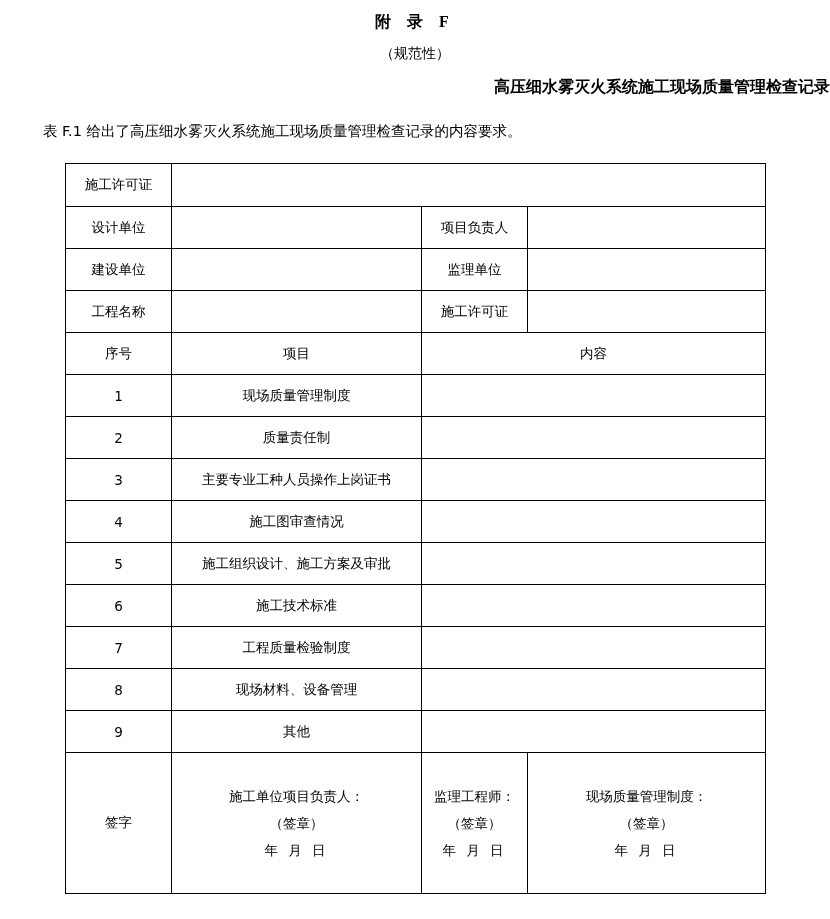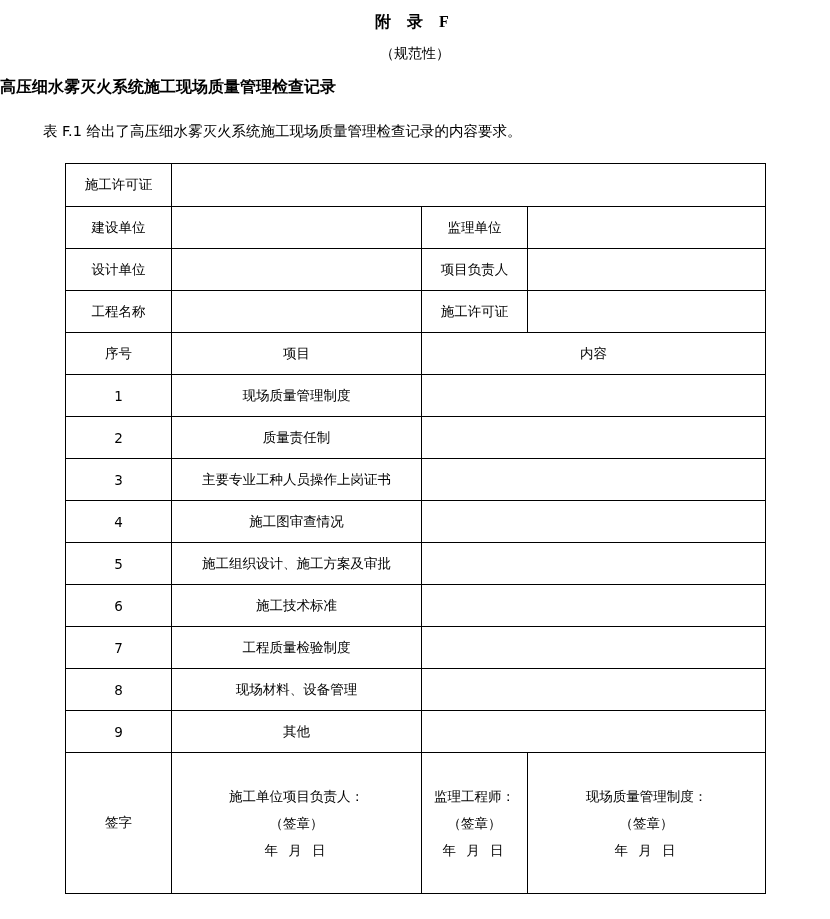--- a/index.html
+++ b/index.html
@@ -30,21 +30,21 @@
     margin-top: 12px;
     font-family: "Liberation Serif", "DejaVu Serif", serif;
   }
   .appendix-sub {
     text-align: center;
     font-size: 14px;
     margin-top: 12px;
     font-family: "DejaVu Sans", "Liberation Sans", sans-serif;
   }
   .appendix-name {
-    text-align: left;
+    text-align: right;
     font-size: 16px;
     font-weight: bold;
     margin-top: 14px;
     font-family: Liberation Mono, monospace;
   }
   .intro {
     font-size: 14.5px;
     margin-top: 24px;
     padding-left: 43px;
     font-family: "DejaVu Sans", "Liberation Sans", sans-serif;
@@ -111,29 +111,29 @@
         <col style="width:250px">
         <col style="width:106px">
         <col style="width:238px">
       </colgroup>
       <tbody>
         <tr class="r-head">
           <td>施工许可证</td>
           <td colspan="3" class="empty-cell"></td>
         </tr>
         <tr class="r-info">
+          <td>设计单位</td>
+          <td class="empty-cell"></td>
+          <td>项目负责人</td>
+          <td class="empty-cell"></td>
+        </tr>
+        <tr class="r-info">
           <td>建设单位</td>
           <td class="empty-cell"></td>
           <td>监理单位</td>
-          <td class="empty-cell"></td>
-        </tr>
-        <tr class="r-info">
-          <td>设计单位</td>
-          <td class="empty-cell"></td>
-          <td>项目负责人</td>
           <td class="empty-cell"></td>
         </tr>
         <tr class="r-info">
           <td>工程名称</td>
           <td class="empty-cell"></td>
           <td>施工许可证</td>
           <td class="empty-cell"></td>
         </tr>
 
         <tr class="r-colhead">

